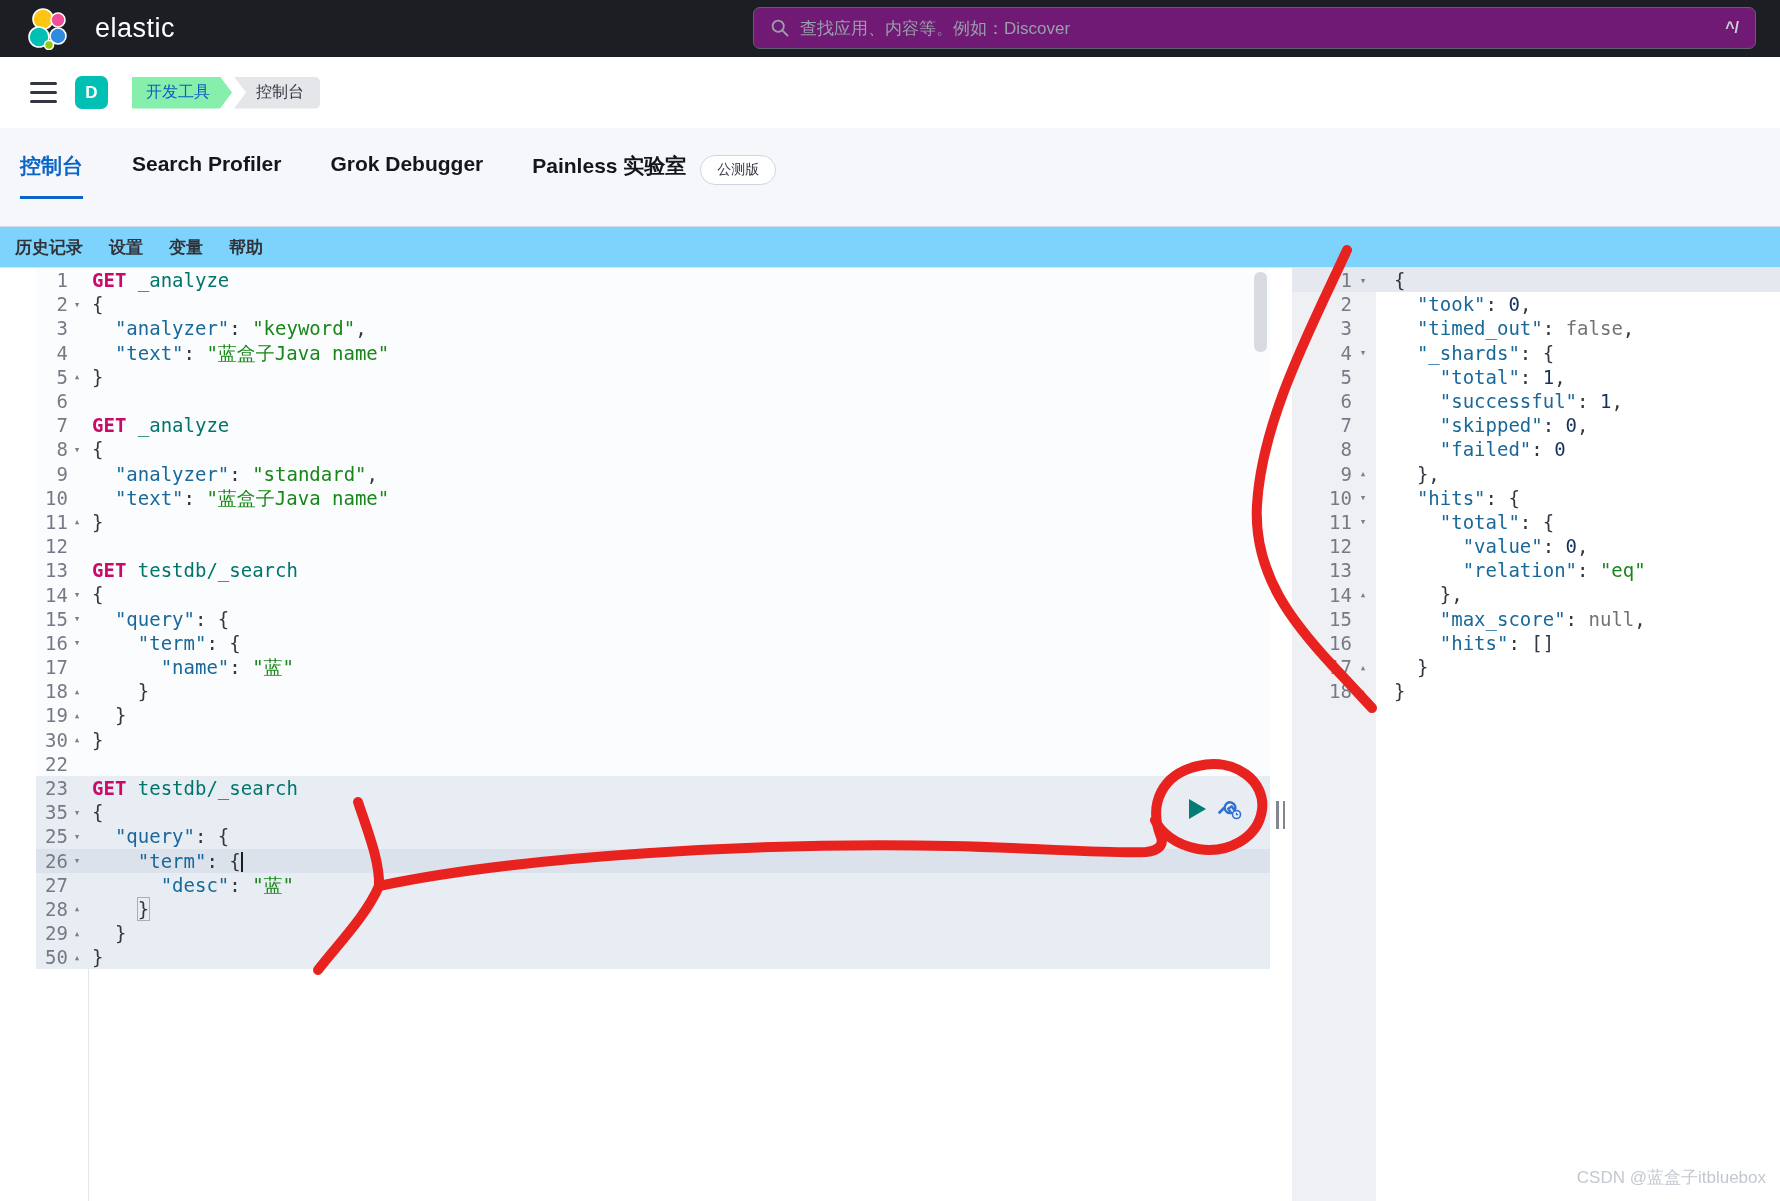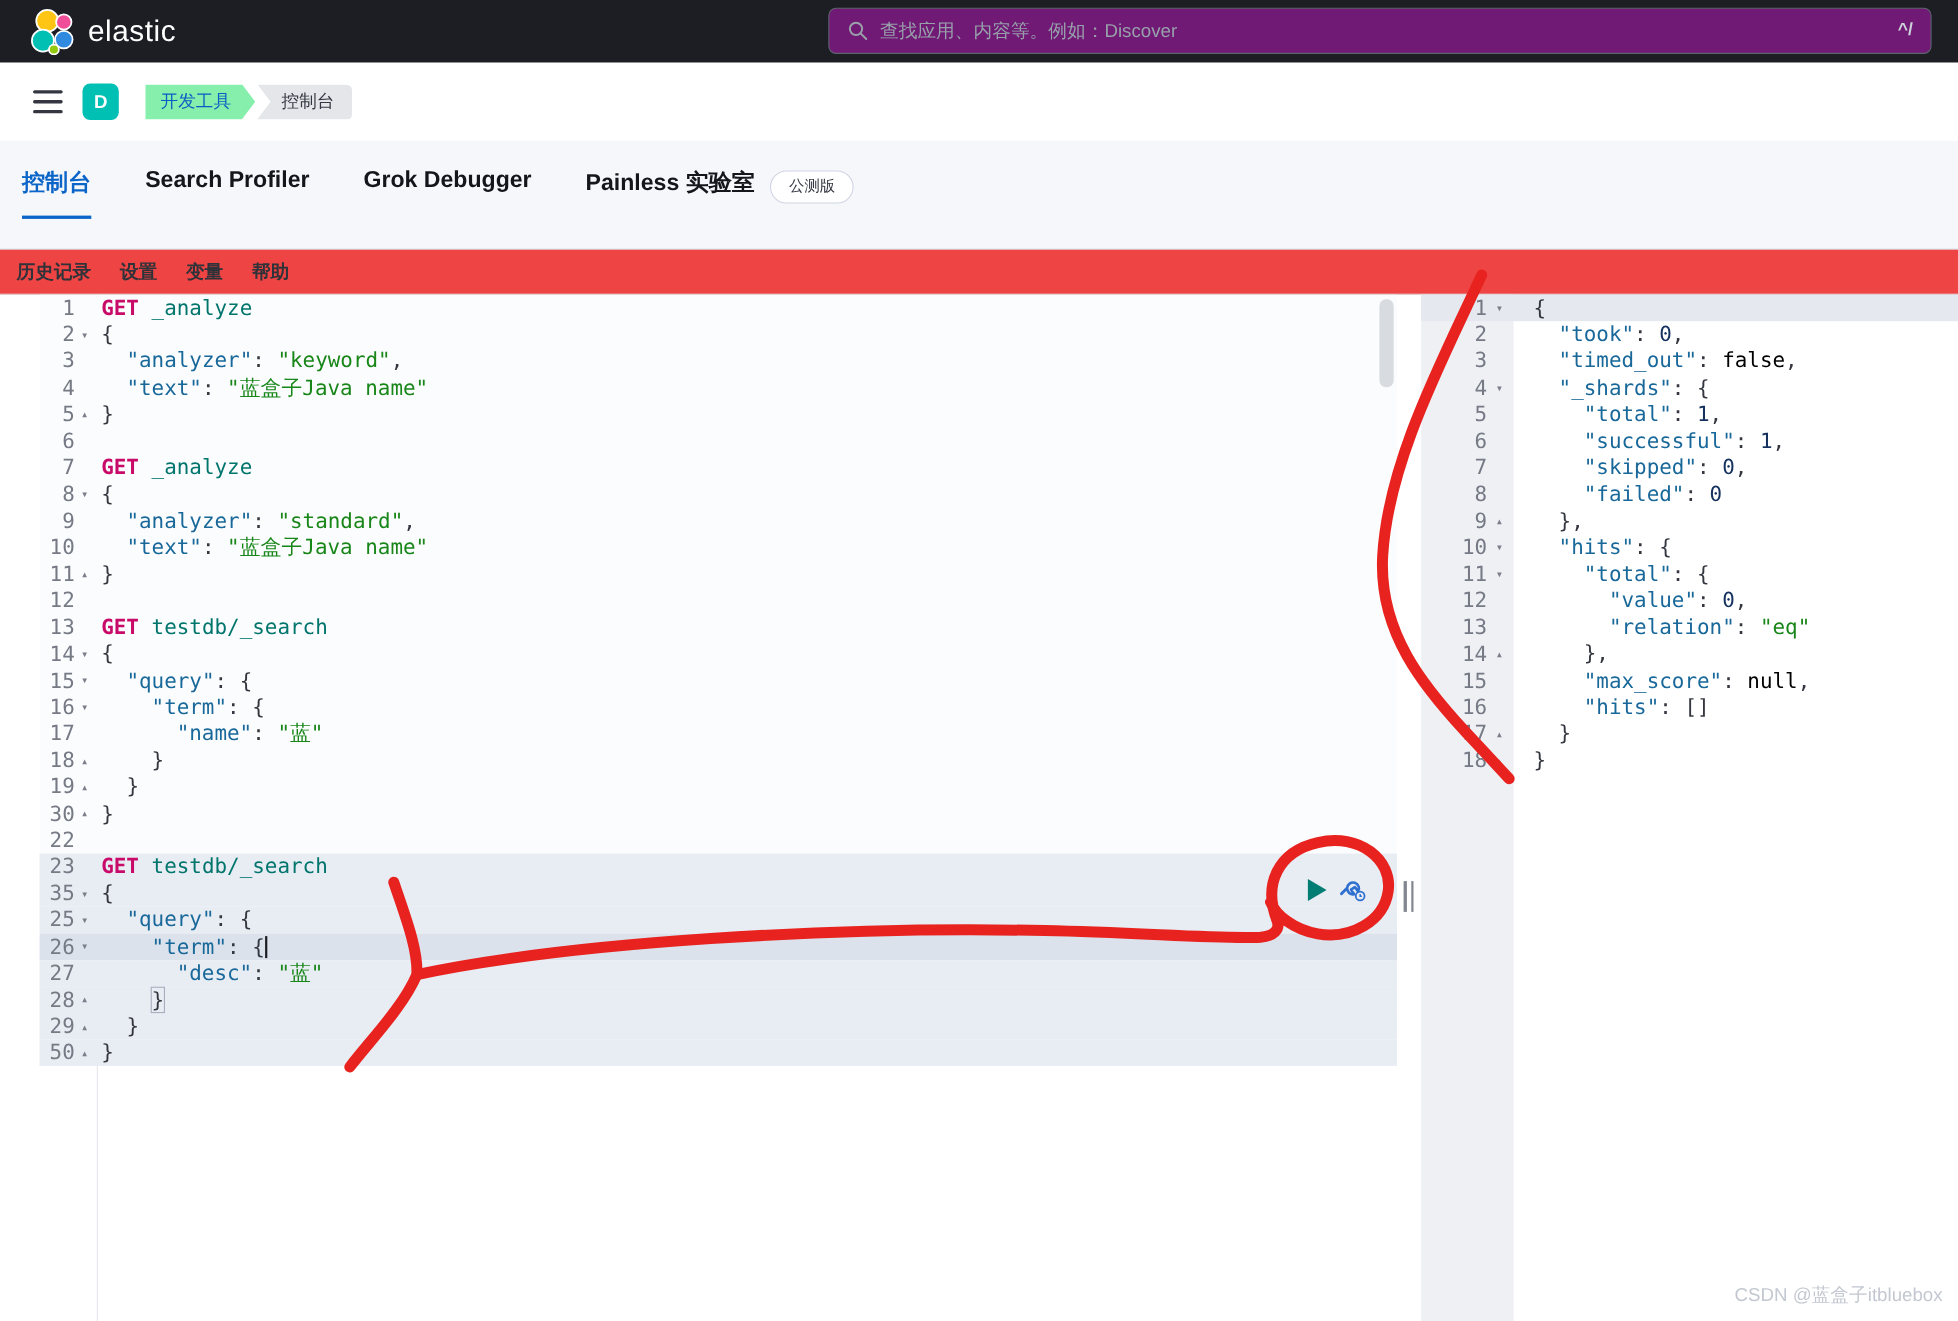--- a/index.html
+++ b/index.html
@@ -3,21 +3,21 @@
 <meta charset="utf-8">
 <style>
   * { margin:0; padding:0; box-sizing:border-box; }
   html,body { background:#fff; }
   .page { position:relative; width:1780px; height:1201px; overflow:hidden;
           font-family:"Liberation Sans", sans-serif; background:#fff; }
 
   
   .topbar { position:absolute; left:0; top:0; width:1780px; height:57px;
             background:#1d1e24; display:flex; align-items:center; }
-  .logo { display:flex; align-items:center; gap:12px; margin-left:26px; }
+  .logo { display:flex; align-items:center; gap:27px; margin-left:26px; }
   .logo-text { color:#fff; font-size:27px; font-weight:500; letter-spacing:.5px; }
   .searchbar { position:absolute; left:753px; top:7px; width:1003px; height:42px;
                border:1px solid #5d636e; border-radius:7px; background:#701a75;
                display:flex; align-items:center; padding:0 16px; }
   .search-ph { color:#98a0ab; font-size:17px; margin-left:10px; flex:1; }
   .search-hint { color:#cdd2d9; font-size:16px; font-weight:bold; }
 
   
   .crumbbar { position:absolute; left:0; top:57px; width:1780px; height:71px;
               background:#fff; display:flex; align-items:center; }
@@ -41,21 +41,21 @@
             display:flex; align-items:flex-start; padding:24px 0 0 20px; }
   .tab { font-size:21px; font-weight:bold; color:#14161b; margin-right:49px;
          padding-bottom:16px; cursor:pointer; }
   .tab.active { color:#0b64c7; border-bottom:3px solid #0b64c7; }
   .beta-badge { margin-left:-35px; margin-top:3px; height:30px; padding:0 16px;
                 border:1px solid #cfd5e2; border-radius:15px; background:#fff;
                 color:#343741; font-size:14px; display:flex; align-items:center; }
 
   
   .toolbar { position:absolute; left:0; top:227px; width:1780px; height:41px;
-             background:#ef4444; display:flex; align-items:center; gap:26px; padding-left:15px; }
+             background:#7dd3fc; display:flex; align-items:center; gap:26px; padding-left:15px; }
   .toolbar a { color:#2f3238; font-size:17px; font-weight:600; text-decoration:none; cursor:pointer; }
 
   .console-top-border { position:absolute; left:0; top:267px; width:1780px; height:1px; background:#dfe3e9; }
 
   
   .editor-panel { position:absolute; left:36px; top:268px; width:1234px; background:#fbfcfe; }
   .gutter-sep { position:absolute; left:88px; top:268px; width:1px; height:933px; background:#e4e7ec; }
   .resp-gutter-bg { position:absolute; left:1292px; top:268px; width:84px; height:933px; background:#eef0f4; }
   .response-panel { position:absolute; left:1292px; top:268px; width:488px; }
 
@@ -75,21 +75,21 @@
   .crow.cur { background:#dce2ec; }
   .crow.active { background:#e5e8ef; }
 
   .sg-m { color:#c80a68; font-weight:bold; }
   .sg-u { color:#00756c; }
   .sg-k { color:#19689a; }
   .sg-s { color:#188618; }
   .sg-p { color:#34373f; }
   .sg-t { color:#34373f; }
   .sg-n { color:#15325f; }
-  .sg-b { color:#000000; }
+  .sg-b { color:#737373; }
   .sg-bm { color:#34373f; outline:1px solid #a8afbc; }
   .cursor { display:inline-block; width:2px; height:20px; background:#1a1c21; vertical-align:middle; }
 
   .scroll-thumb { position:absolute; left:1254px; top:272px; width:13px; height:80px;
                   background:#d8dbe0; border-radius:6px; }
 
   
   .play-btn { position:absolute; left:1189px; top:799px; width:0; height:0; cursor:pointer;
               border-left:17px solid #017d73; border-top:10px solid transparent; border-bottom:10px solid transparent; }
   .wrench-btn { position:absolute; left:1215px; top:793px; cursor:pointer; }

